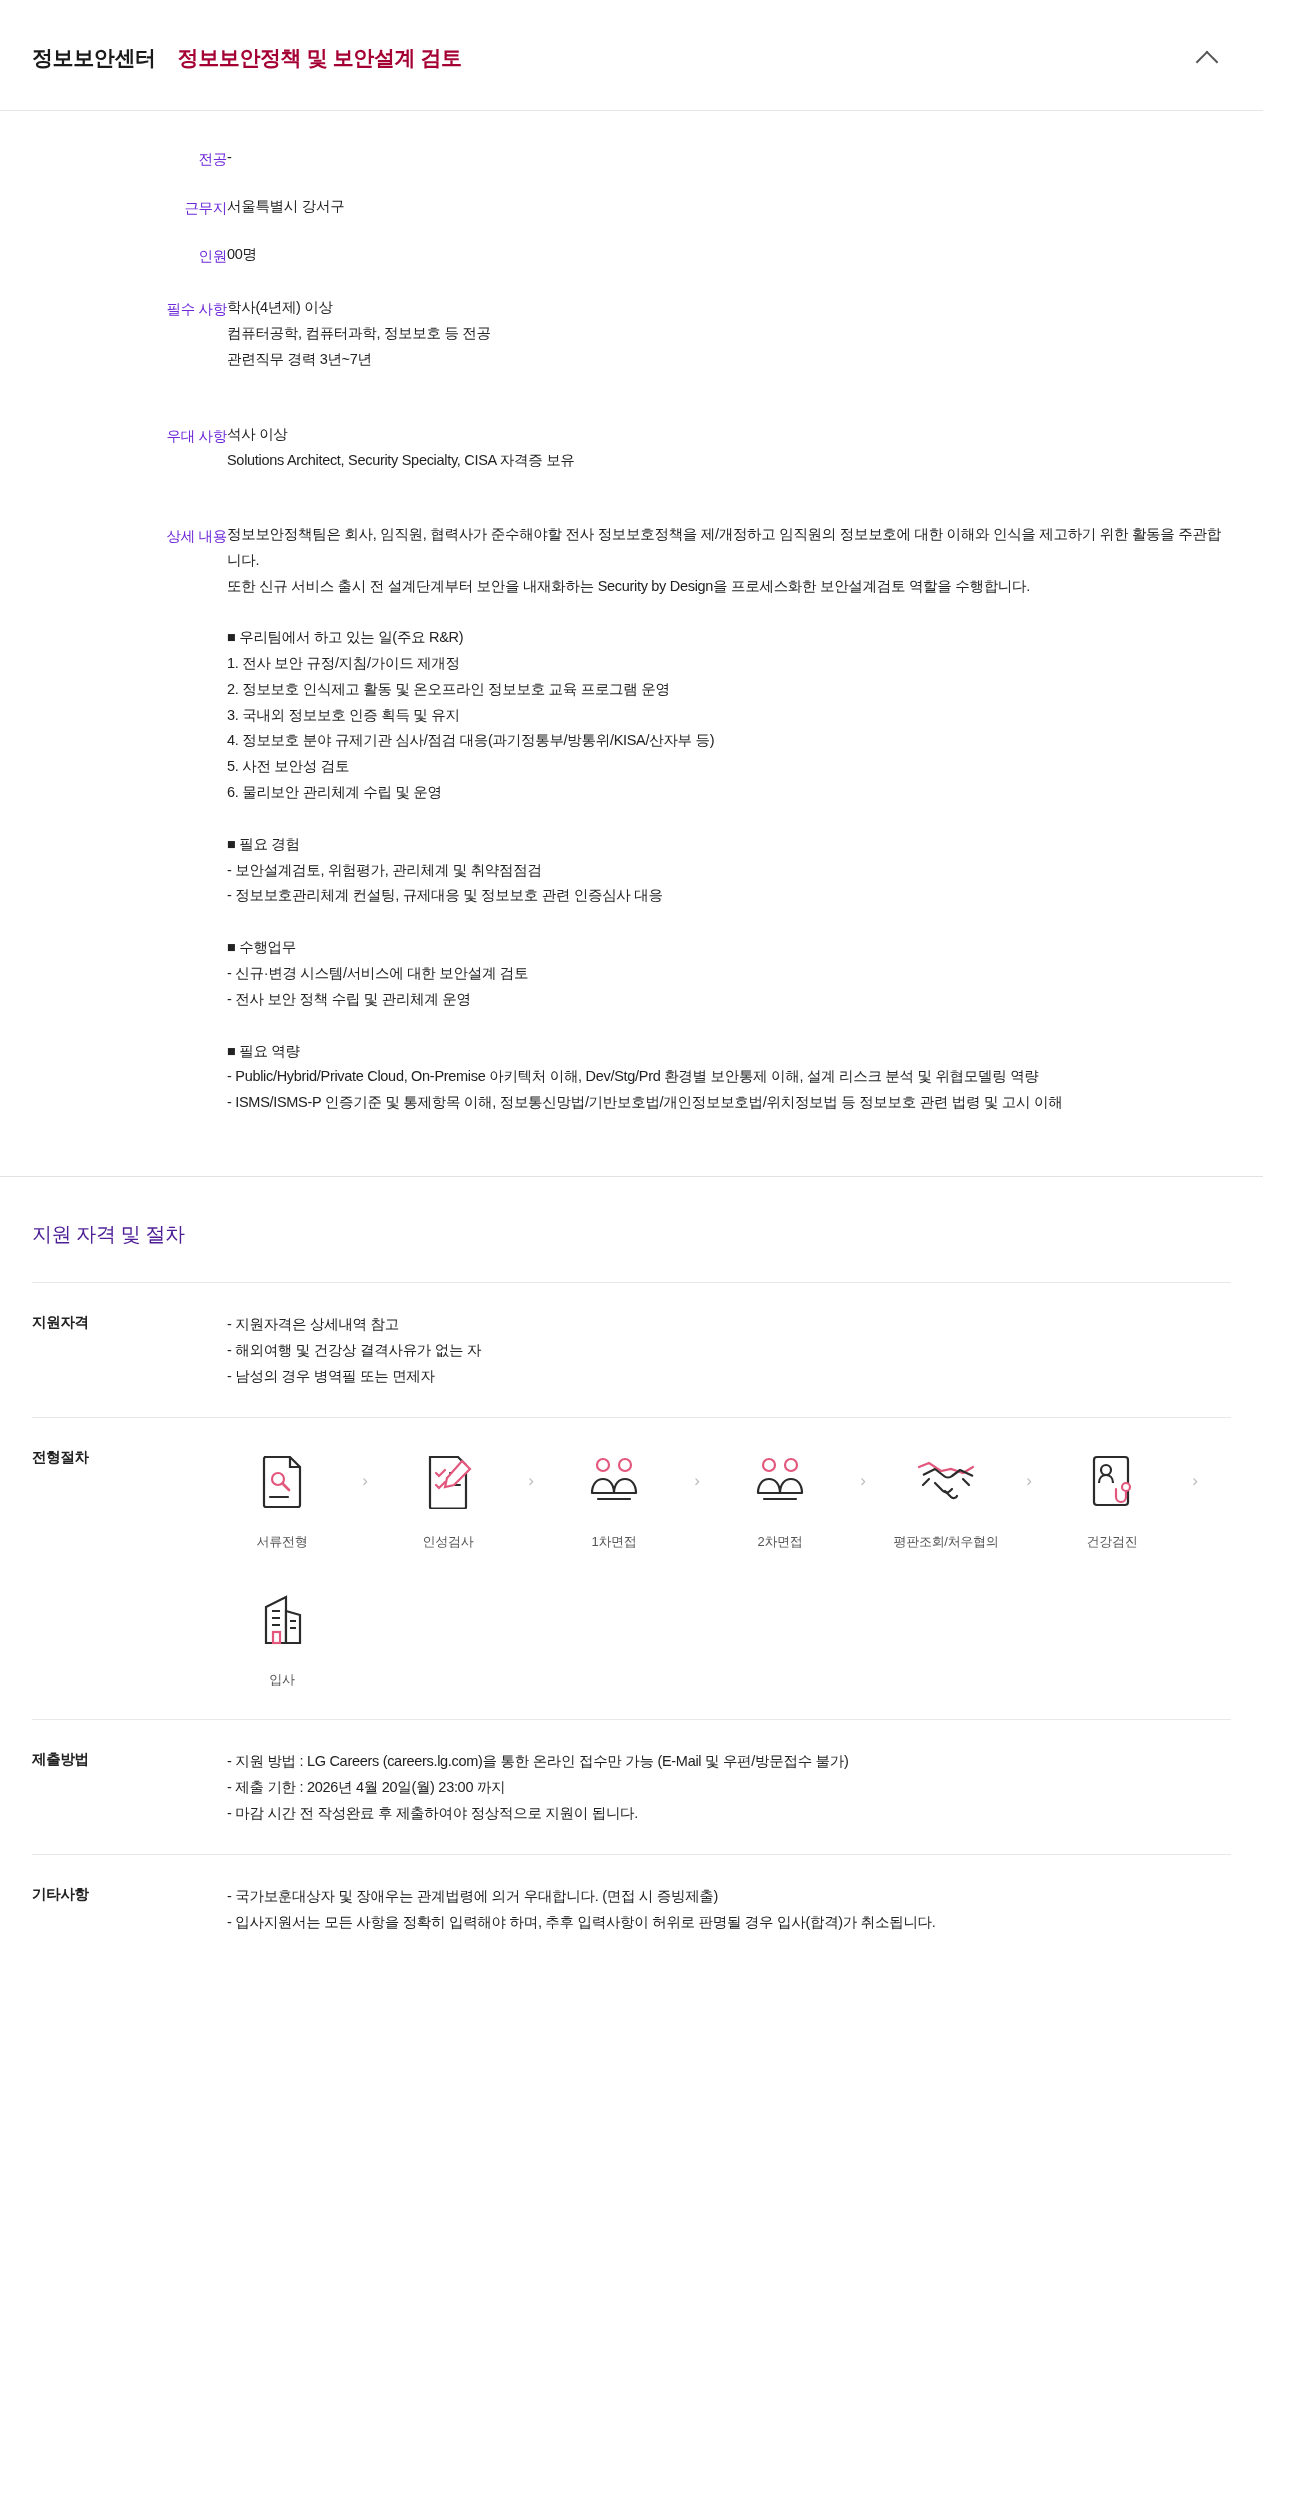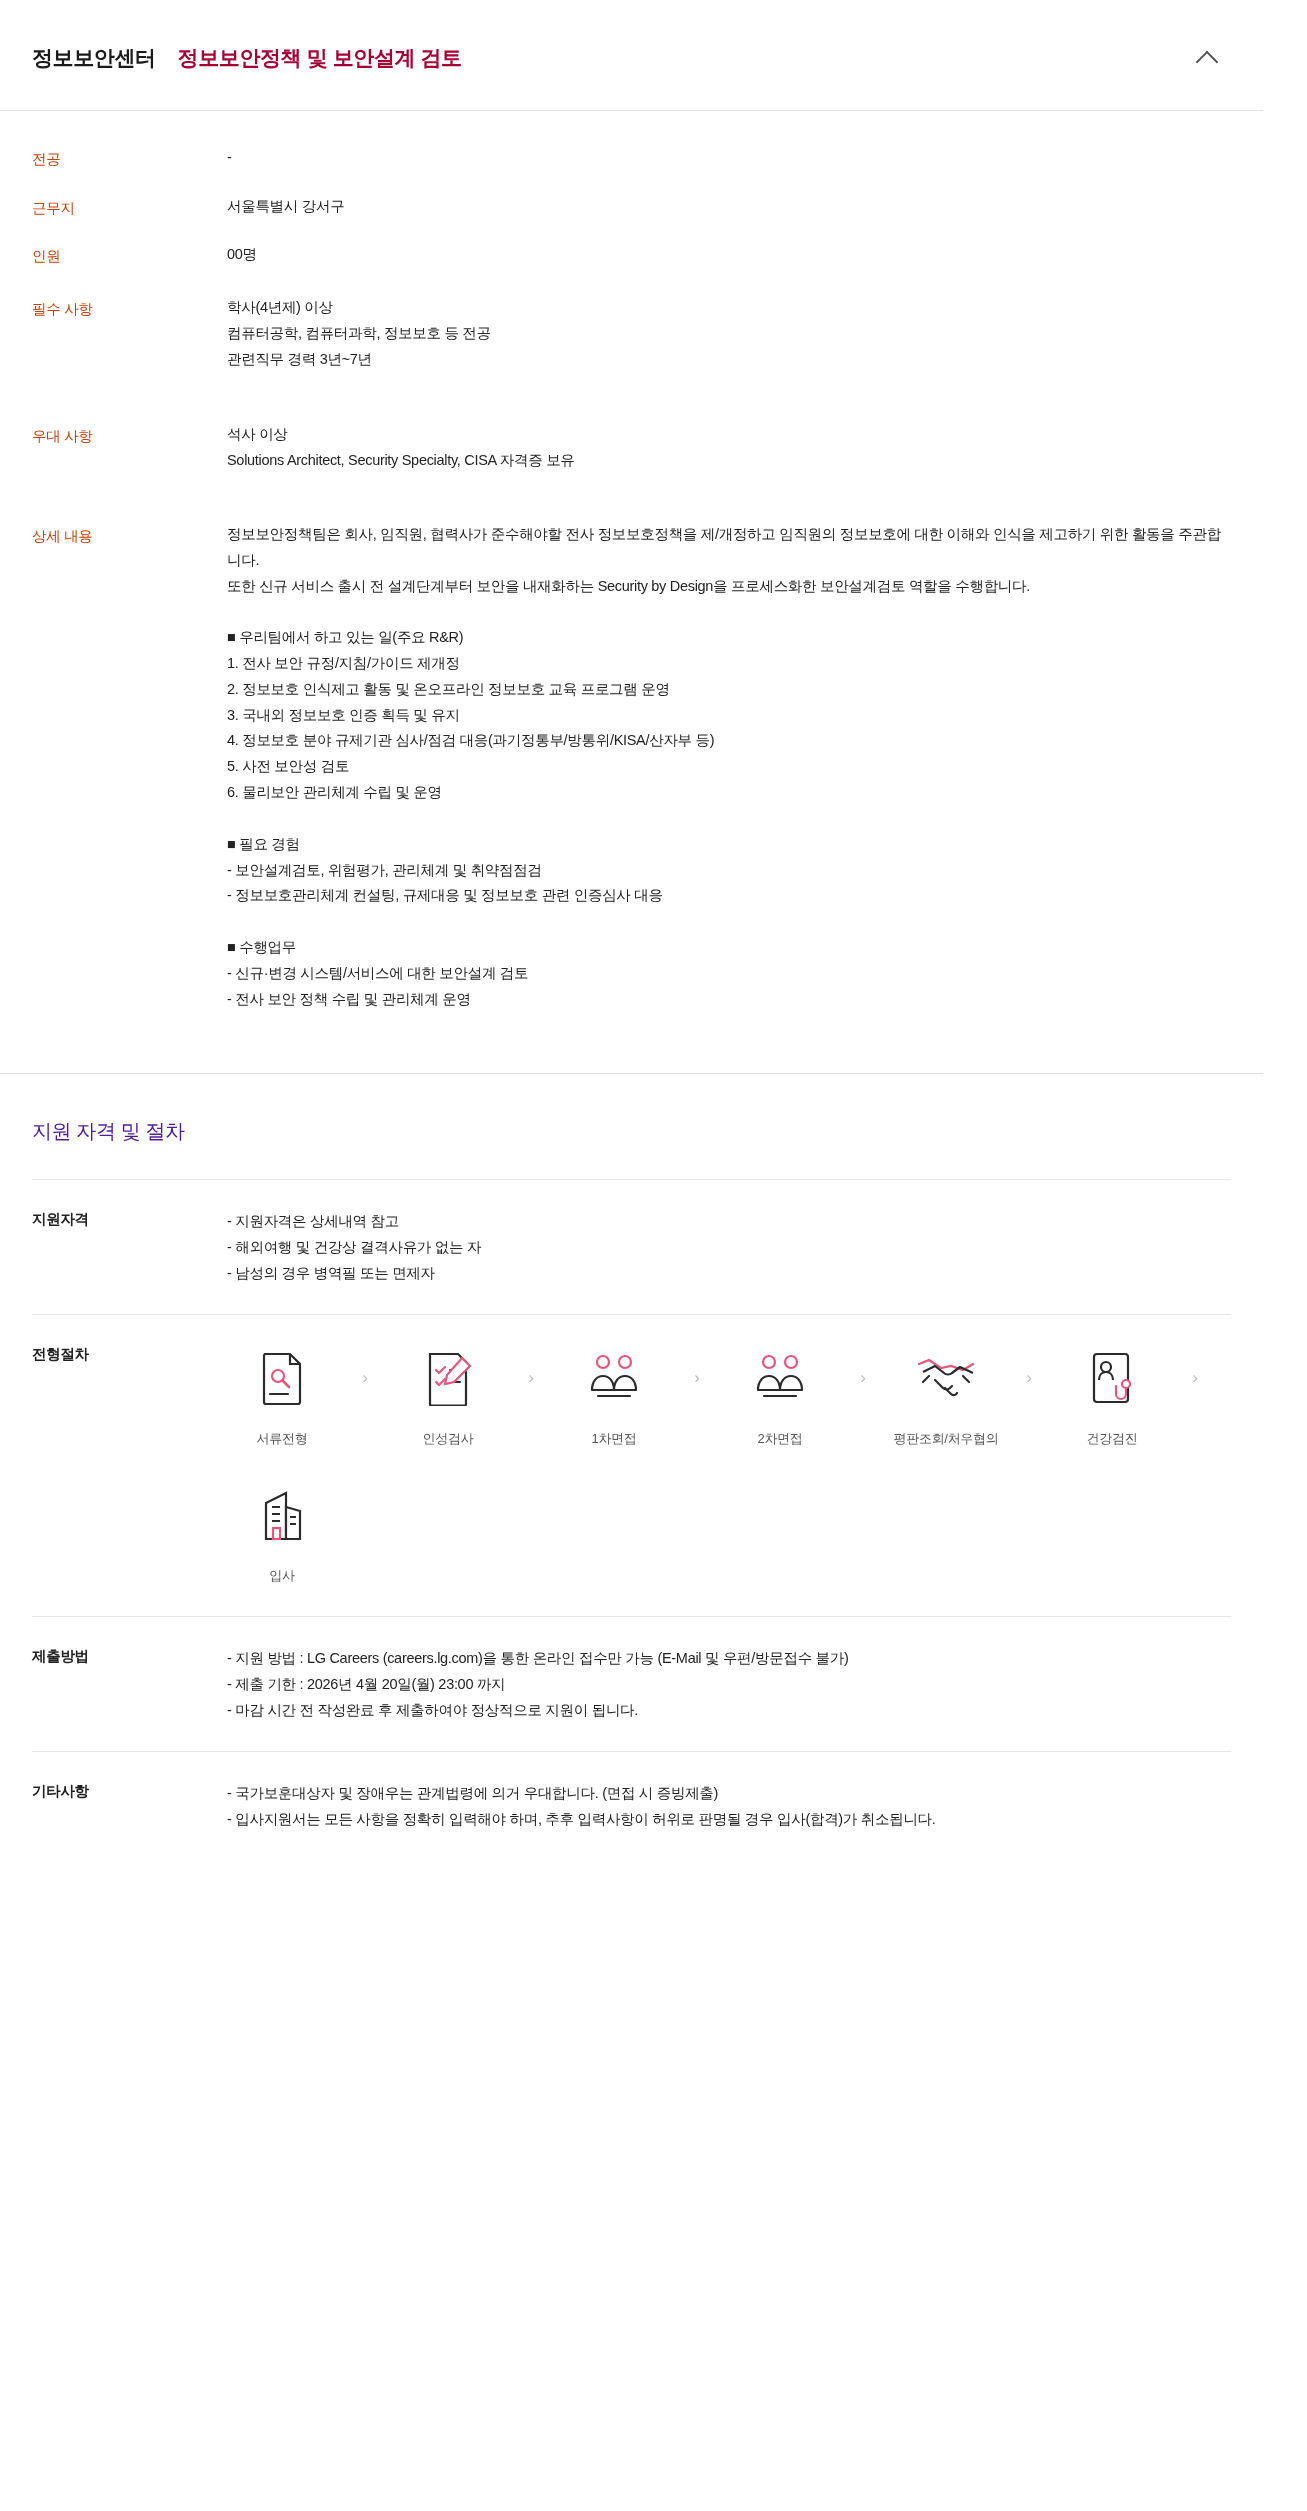--- a/index.html
+++ b/index.html
@@ -53,24 +53,25 @@
   .detail-table { padding: 34px 32px 0 32px; }
   .row {
     display: flex;
     align-items: flex-start;
     margin-bottom: 0;
   }
   .row .label {
     width: 195px;
     flex: 0 0 195px;
     font-size: 14.5px;
-    color: #c2410c;
+    color: #6d28d9;
     line-height: 1.7;
     padding-top: 2px;
     letter-spacing: -0.3px;
+    text-align: right;
   }
   .row .value {
     flex: 1;
     font-size: 14.5px;
     color: #222;
     line-height: 1.78;
     letter-spacing: -0.3px;
   }
   .row.r-major { margin-bottom: 22px; }
   .row.r-location { margin-bottom: 22px; }
@@ -236,20 +237,25 @@
           <span class="line">- 보안설계검토, 위험평가, 관리체계 및 취약점점검</span>
           <span class="line">- 정보보호관리체계 컨설팅, 규제대응 및 정보보호 관련 인증심사 대응</span>
         </div>
 
         <div class="block">
           <span class="line block-title">■ 수행업무</span>
           <span class="line">- 신규·변경 시스템/서비스에 대한 보안설계 검토</span>
           <span class="line">- 전사 보안 정책 수립 및 관리체계 운영</span>
         </div>
 
+        <div class="block">
+          <span class="line block-title">■ 필요 역량</span>
+          <span class="line">- Public/Hybrid/Private Cloud, On-Premise 아키텍처 이해, Dev/Stg/Prd 환경별 보안통제 이해, 설계 리스크 분석 및 위협모델링 역량</span>
+          <span class="line">- ISMS/ISMS-P 인증기준 및 통제항목 이해, 정보통신망법/기반보호법/개인정보보호법/위치정보법 등 정보보호 관련 법령 및 고시 이해</span>
+        </div>
       </div>
     </div>
   </div>
 
   <div class="section-gap"></div>
   <div class="thick-sep"></div>
 
   <div class="apply-section">
     <div class="apply-heading">지원 자격 및 절차</div>
 

